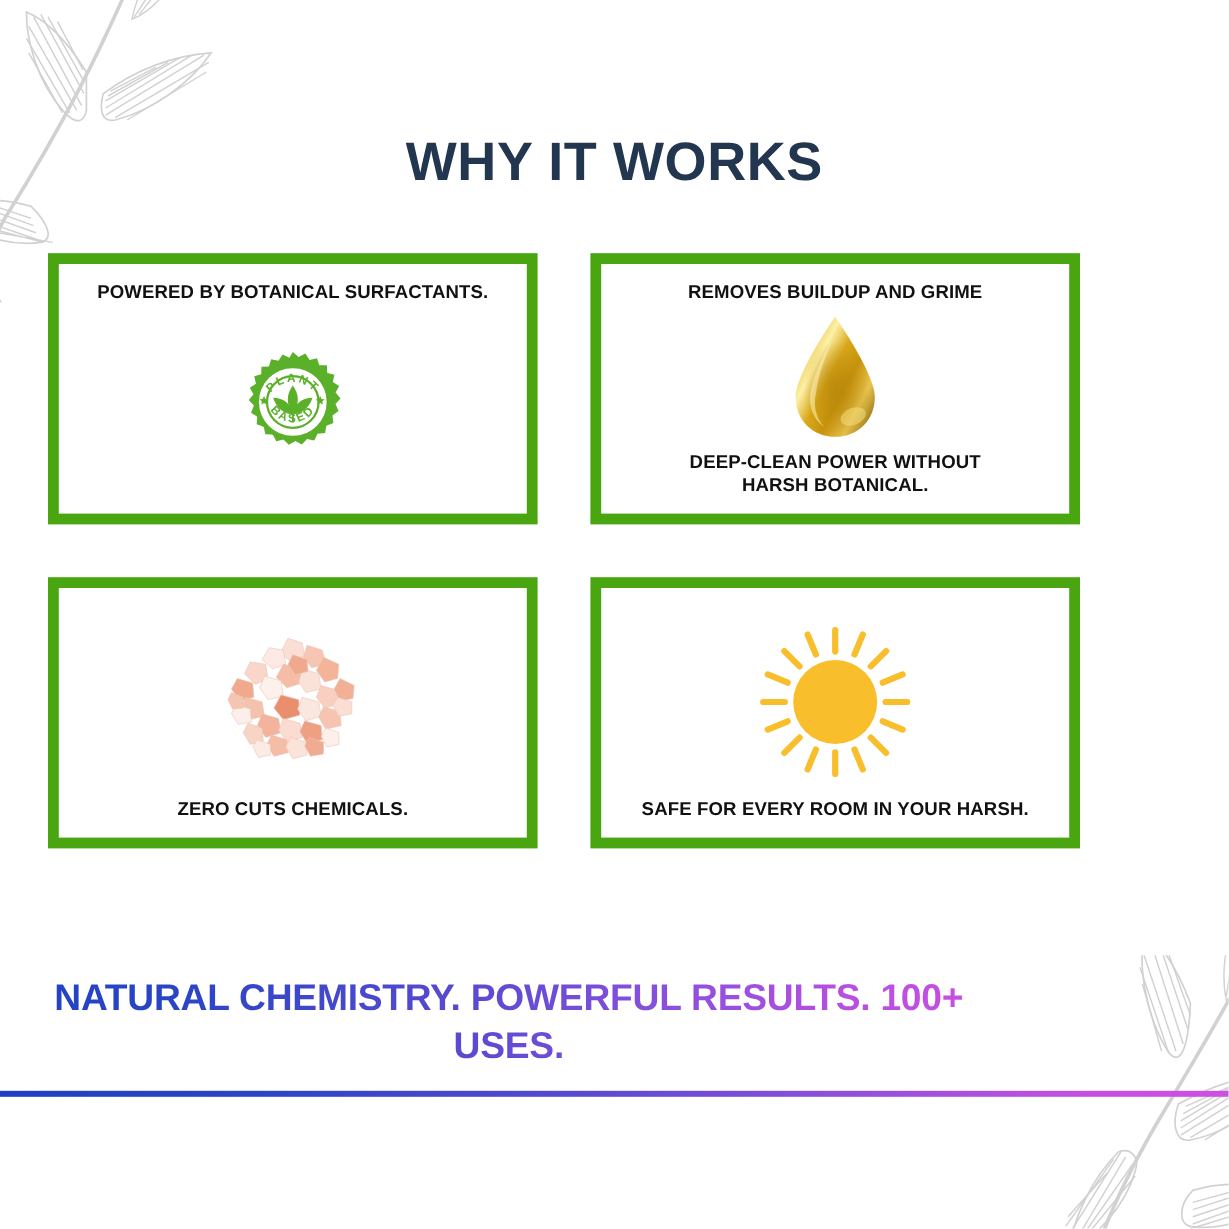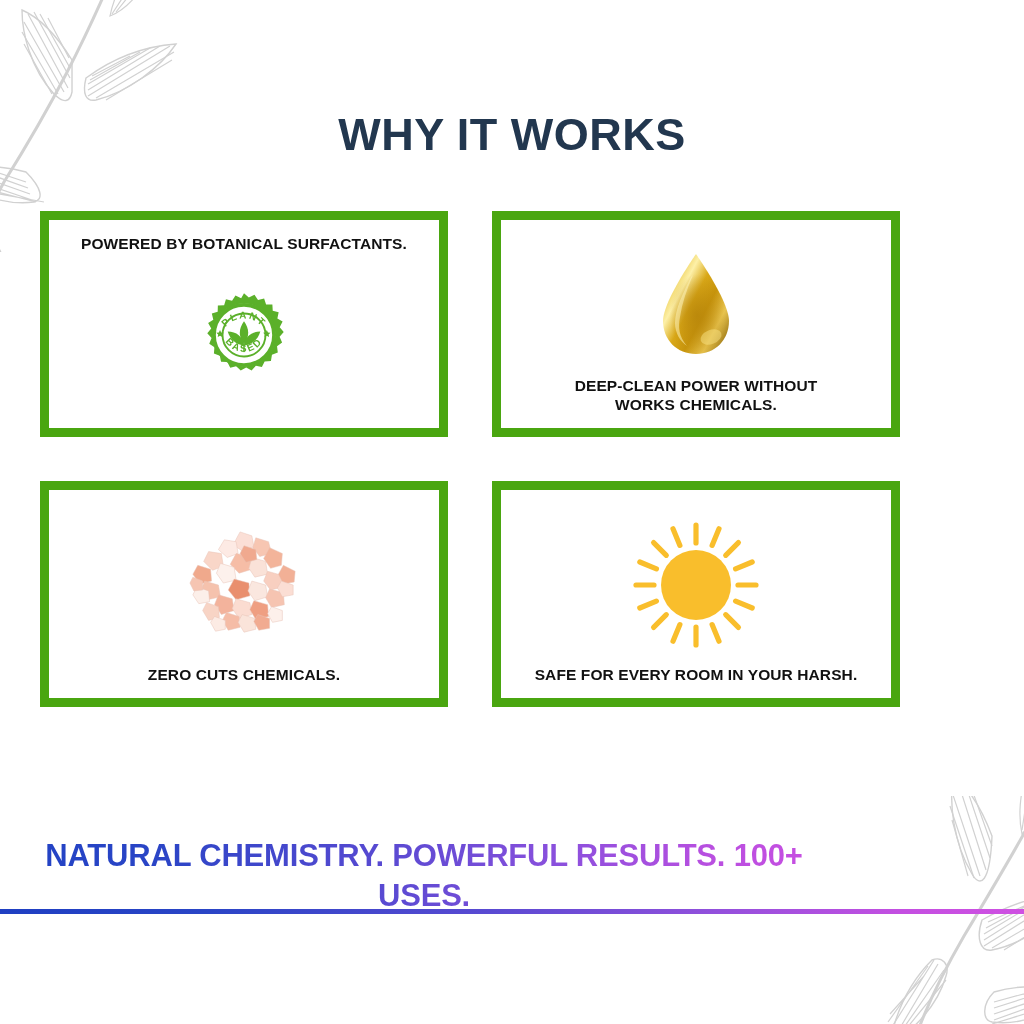--- a/index.html
+++ b/index.html
@@ -83,21 +83,21 @@
     display: flex;
     align-items: center;
     justify-content: center;
     width: 100%;
     min-height: 0;
   }
 
   
   .footer-tagline {
     position: absolute;
-    top: 836px;
+    top: 812px;
     left: 0;
     width: 848px;
     text-align: center;
     font-size: 31px;
     line-height: 40px;
     font-weight: bold;
     letter-spacing: -0.2px;
     background: linear-gradient(90deg, #2142c4 0%, #2a45c6 18%, #5a4ad2 46%, #8b50dd 66%, #b94fe0 84%, #cc4fe2 100%);
     -webkit-background-clip: text;
     background-clip: text;
@@ -205,20 +205,21 @@
             <path d="M50 34 C44 42, 43 52, 50 60 C57 52, 56 42, 50 34 Z"></path>
             <path d="M50 62 C42 62, 34 56, 31 46 C41 46, 49 52, 50 62 Z"></path>
             <path d="M50 62 C58 62, 66 56, 69 46 C59 46, 51 52, 50 62 Z"></path>
             <rect x="49.1" y="56" width="1.8" height="14" rx="0.9"></rect>
           </g>
         </svg>
       </div>
     </div>
 
     <div class="feature-card">
+      <div class="card-text">REMOVES BUILDUP AND GRIME</div>
       <div class="card-icon">
         <svg width="82" height="108" viewBox="0 0 82 108" aria-hidden="true">
           <defs>
             <linearGradient id="dropGrad" x1="0%" y1="10%" x2="100%" y2="90%">
               <stop offset="0%" stop-color="#a97d0a"></stop>
               <stop offset="14%" stop-color="#e8c33c"></stop>
               <stop offset="30%" stop-color="#fdf0a8"></stop>
               <stop offset="46%" stop-color="#d9a818"></stop>
               <stop offset="62%" stop-color="#c8950c"></stop>
               <stop offset="80%" stop-color="#e9c551"></stop>
@@ -230,21 +231,21 @@
             </radialGradient>
           </defs>
           <path d="M41 3 C41 3, 8 50, 8 70 C8 89, 22 103, 41 103 C60 103, 74 89, 74 70 C74 50, 41 3, 41 3 Z" fill="url(#dropGrad)"></path>
           <path d="M41 3 C41 3, 8 50, 8 70 C8 89, 22 103, 41 103 C60 103, 74 89, 74 70 C74 50, 41 3, 41 3 Z" fill="url(#dropCore)"></path>
           <path d="M36 26 C28 42, 20 58, 20 72 C20 82, 25 90, 32 95 C24 86, 23 76, 25 66 C27 52, 32 38, 38 24 Z" fill="#fdf3b8" opacity="0.55"></path>
           <ellipse cx="56" cy="86" rx="11" ry="7" fill="#fce98f" opacity="0.45" transform="rotate(-22 56 86)"></ellipse>
         </svg>
       </div>
       <div class="card-text bottom">
         <div>DEEP-CLEAN POWER WITHOUT</div>
-        <div>WORKS CHEMICALS.</div>
+        <div>HARSH BOTANICAL.</div>
       </div>
     </div>
 
     <div class="feature-card">
       <div class="card-icon">
         <svg width="118" height="118" viewBox="0 0 120 120" aria-hidden="true">
           <g stroke="#e9c3b6" stroke-width="0.5">
             <polygon points="56,6 68,10 70,21 59,26 49,19" fill="#fbdfd6"></polygon>
             <polygon points="72,12 85,16 88,28 76,31 69,22" fill="#f7c6b2"></polygon>
             <polygon points="40,14 52,16 54,28 43,32 34,24" fill="#fdeae4"></polygon>

